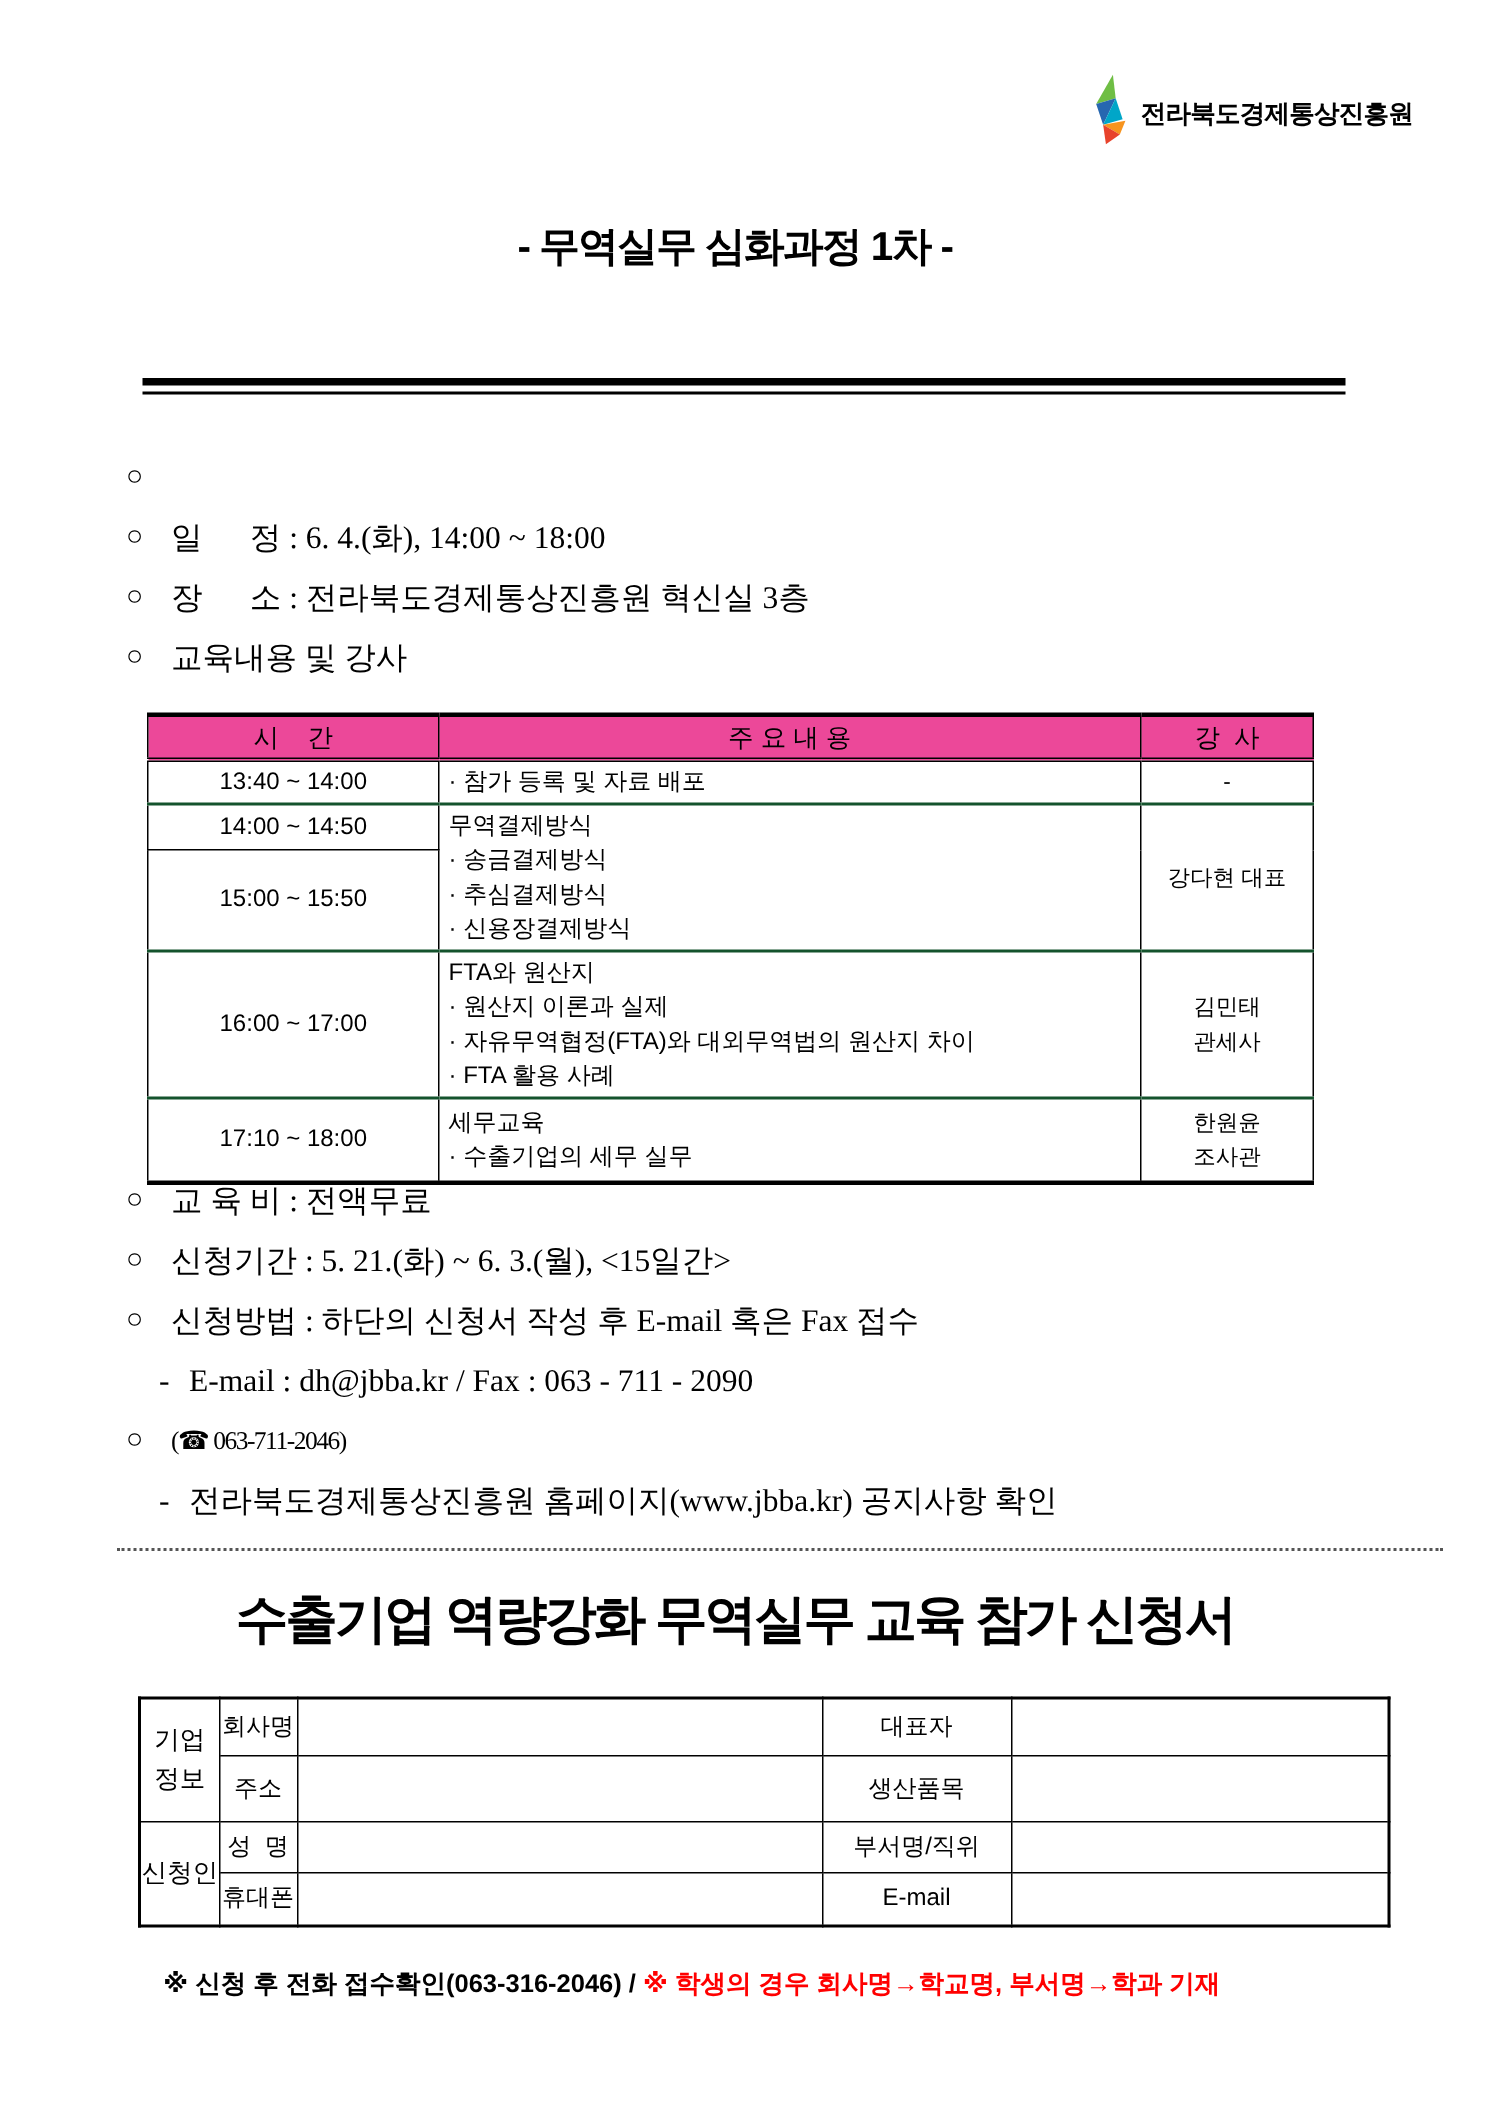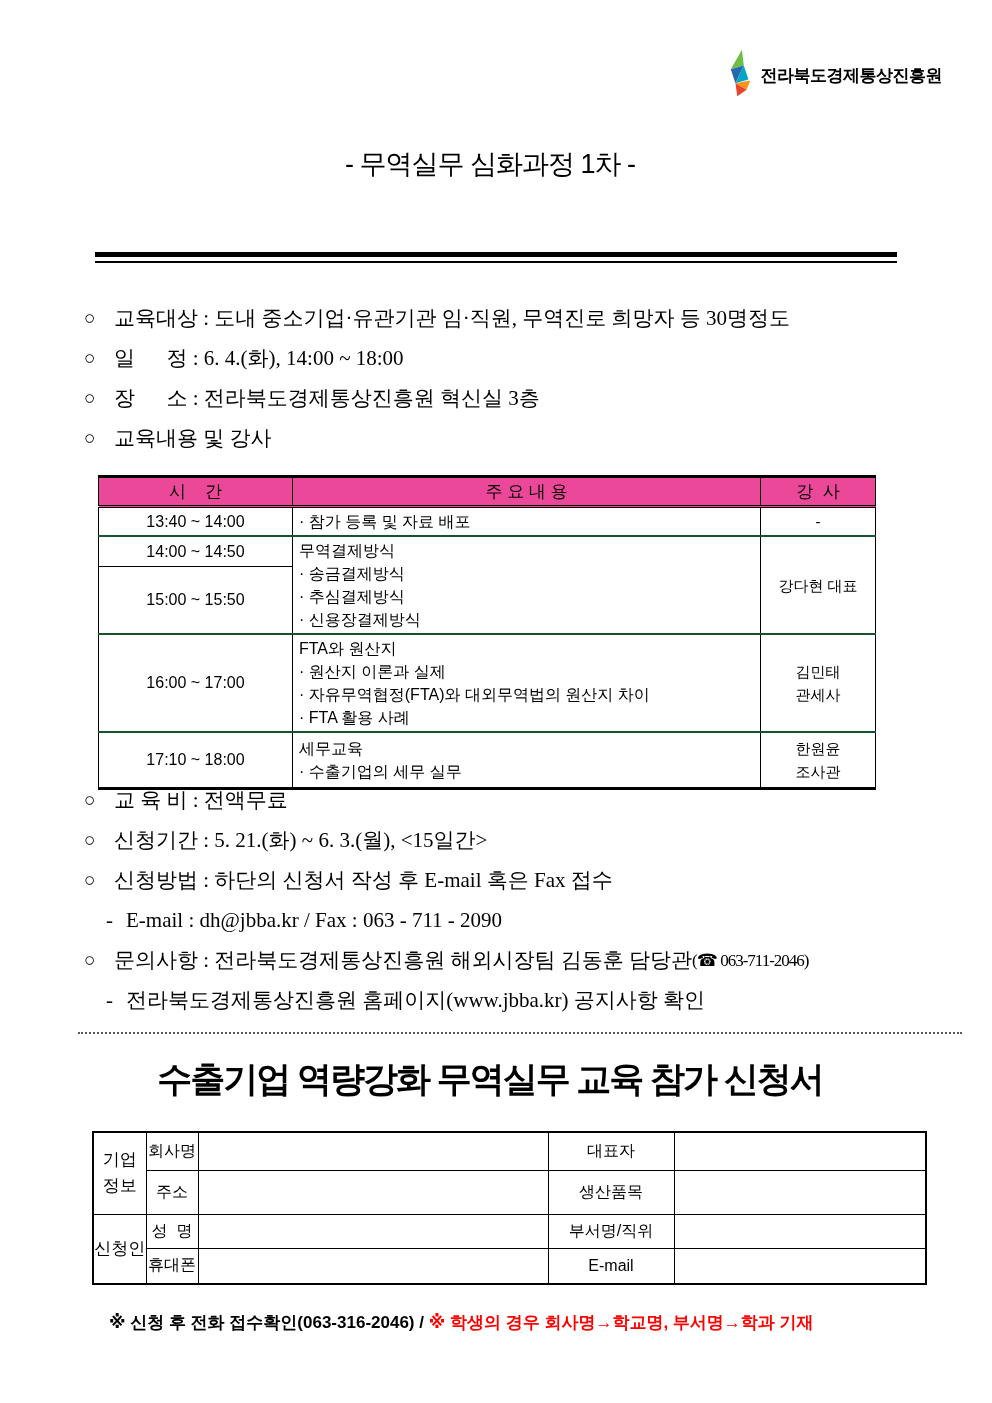--- a/index.html
+++ b/index.html
@@ -6,21 +6,21 @@
   .page{position:relative;width:980px;height:1403px;background:#fff;overflow:hidden;
         font-family:"Liberation Sans","DejaVu Sans",sans-serif;color:#000;}
 
   
   .logo{position:absolute;top:48px;right:38px;display:flex;align-items:center;gap:7px;}
   .logo-text{font-size:17px;font-weight:bold;letter-spacing:-0.5px;
              font-family:"Liberation Sans","DejaVu Sans",sans-serif;}
 
   
   .subtitle{position:absolute;top:146px;left:0;width:100%;text-align:center;
-            font-size:27px;font-weight:normal;letter-spacing:-1px;}
+            font-size:27px;font-weight:bold;letter-spacing:-1px;}
   .main-title{position:absolute;top:186px;left:0;width:100%;text-align:center;
               font-size:38px;font-weight:bold;letter-spacing:-2px;}
   .rule-thick{position:absolute;top:252px;left:95px;width:802px;border-top:5px solid #000;}
   .rule-thin{position:absolute;top:261px;left:95px;width:802px;border-top:2px solid #000;}
 
   
   .bullets{position:absolute;left:84px;width:890px;
            font-family:"Liberation Serif","DejaVu Serif",serif;font-size:21px;}
   .bullets-top{top:298px;}
   .bullets-bottom{top:780px;}
@@ -79,21 +79,20 @@
     <span class="logo-text">전라북도경제통상진흥원</span>
   </div>
 
   <div class="subtitle">- 무역실무 심화과정 1차 -</div>
   <div class="rule-thick"></div>
   <div class="rule-thin"></div>
 
   <div class="bullets bullets-top">
     <div class="b-line">
       <span class="b-marker">○</span>
-      <span>교육대상 : 도내 중소기업·유관기관 임·직원, 무역진로 희망자 등 30명정도</span>
     </div>
     <div class="b-line">
       <span class="b-marker">○</span>
       <span>일      정 : 6. 4.(화), 14:00 ~ 18:00</span>
     </div>
     <div class="b-line">
       <span class="b-marker">○</span>
       <span>장      소 : 전라북도경제통상진흥원 혁신실 3층</span>
     </div>
     <div class="b-line">
@@ -177,21 +176,20 @@
     <div class="b-line">
       <span class="b-marker">○</span>
       <span>신청방법 : 하단의 신청서 작성 후 E-mail 혹은 Fax 접수</span>
     </div>
     <div class="b-line b-indent">
       <span class="b-dash">-</span>
       <span>E-mail : dh@jbba.kr / Fax : 063 - 711 - 2090</span>
     </div>
     <div class="b-line">
       <span class="b-marker">○</span>
-      <span>문의사항 : 전라북도경제통상진흥원 해외시장팀 김동훈 담당관</span>
       <span class="b-suffix">(☎ 063-711-2046)</span>
     </div>
     <div class="b-line b-indent">
       <span class="b-dash">-</span>
       <span>전라북도경제통상진흥원 홈페이지(www.jbba.kr) 공지사항 확인</span>
     </div>
   </div>
 
   <div class="dotted-rule"></div>
 

